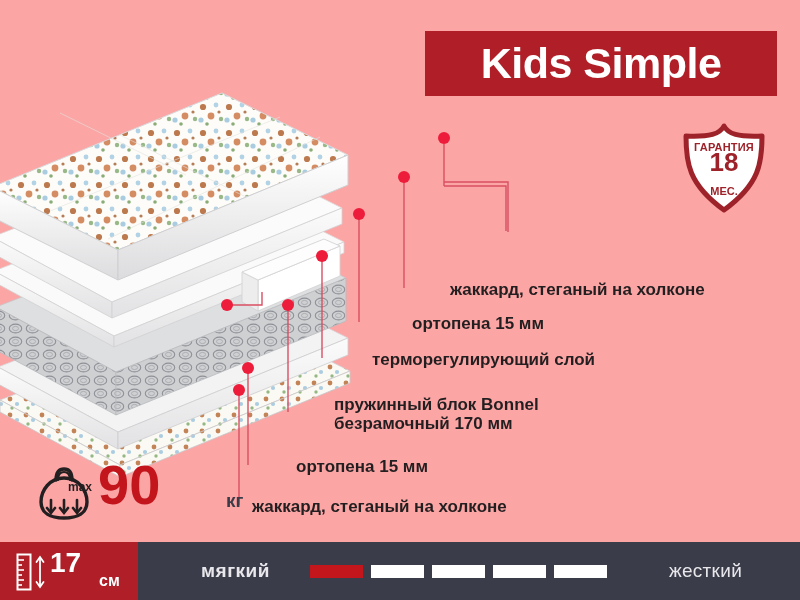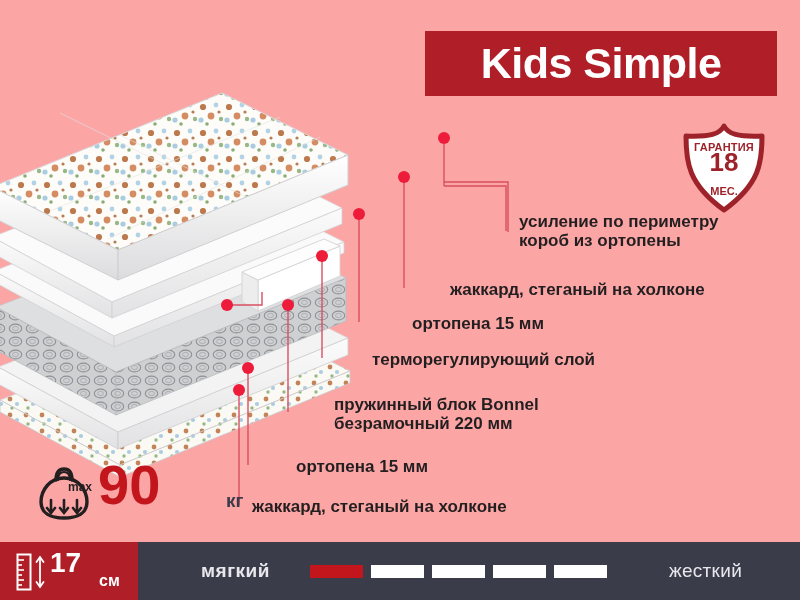--- a/index.html
+++ b/index.html
@@ -302,34 +302,30 @@
 
   <div class="warranty">
     <svg width="96" height="92" viewBox="0 0 96 92">
       <path d="M48 4 C44 12 34 15 10 14 C10 40 12 62 48 88 C84 62 86 40 86 14 C62 15 52 12 48 4 Z" fill="#ffffff" stroke="#9e2229" stroke-width="5" stroke-linejoin="round"></path>
     </svg>
     <div class="w-top">ГАРАНТИЯ</div>
     <div class="w-num">18</div>
     <div class="w-bot">МЕС.</div>
   </div>
 
-  <div class="callout two-line" style="left:519px; top:213px;">
-    <div>усиление по периметру</div>
-    <div>короб из ортопены</div>
-  </div>
 
   <div class="callout" style="left:450px; top:280px;">жаккард, стеганый на холконе</div>
 
   <div class="callout" style="left:412px; top:314px;">ортопена 15 мм</div>
 
   <div class="callout" style="left:372px; top:350px;">терморегулирующий слой</div>
 
   <div class="callout two-line" style="left:334px; top:396px;">
     <div>пружинный блок Bonnel</div>
-    <div>безрамочный 220 мм</div>
+    <div>безрамочный 170 мм</div>
   </div>
 
   <div class="callout" style="left:296px; top:457px;">ортопена 15 мм</div>
 
   <div class="callout" style="left:252px; top:497px;">жаккард, стеганый на холконе</div>
 
   <div class="maxweight">
     <div class="kettle">
       <svg width="56" height="58" viewBox="0 0 56 58">
         <path d="M20 16 C20 8 23 5 28 5 C33 5 36 8 36 16" fill="none" stroke="#231f20" stroke-width="3.4" stroke-linecap="round"></path>

